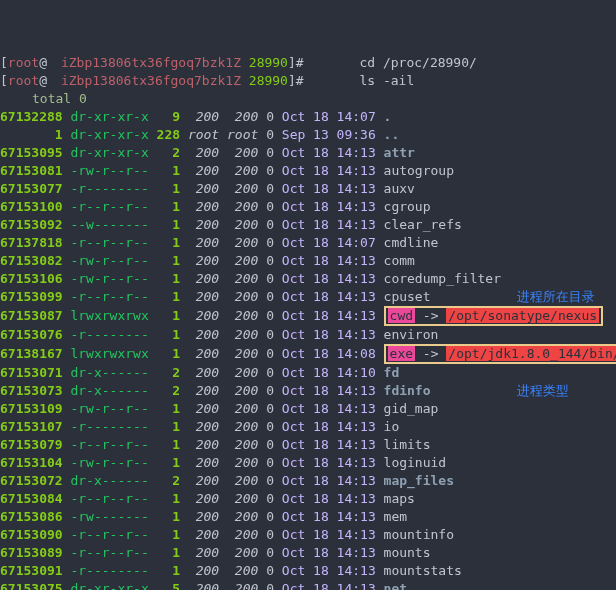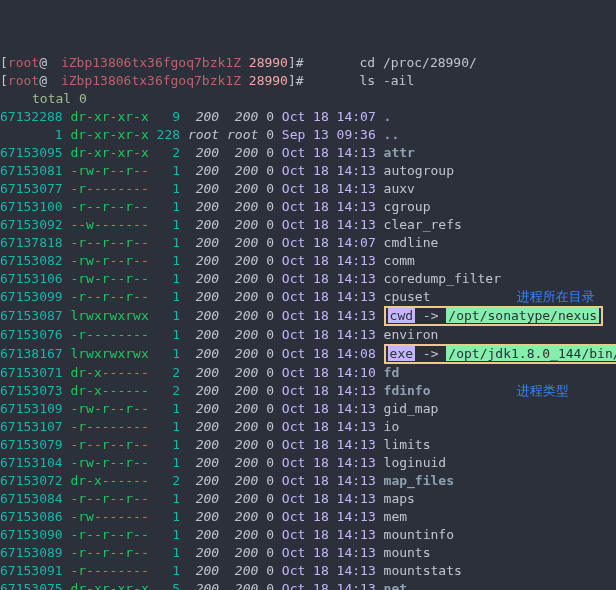--- a/index.html
+++ b/index.html
@@ -10,43 +10,43 @@
     font-size: 13px;
     line-height: 18px;
     color: #c0c5ce;
     width: 616px;
     height: 590px;
     overflow: hidden;
     white-space: pre;
   }
   .prompt-user { color: #bf616a; }
   .prompt-host { color: #bf616a; margin-left: 14px; }
-  .prompt-path { color: #fca5a5; margin-top: 37px; }
+  .prompt-path { color: #84cc16; margin-top: 37px; }
   .prompt-sym  { color: #c0c5ce; }
   .cmd         { color: #c0c5ce; margin-left: 48px; }
   .green       { color: #a3be8c; padding-left: 32px; }
   .perms       { color: #22c55e; }
-  .num         { color: #14b8a6; }
+  .num         { color: #84cc16; font-weight: bold; }
   .own         { color: #c0c5ce; font-style: italic; }
   .sz          { color: #c0c5ce; }
   .date        { color: #c4b5fd; }
   .name        { color: #c0c5ce; }
   .dir         { color: #8fa1b3; font-weight: bold; }
   .arrow       { color: #c0c5ce; }
 
   .annotate    { color: #3b82f6; }
 
   .hl-box {
     display: inline-block;
     border: 2px solid #ebcb8b;
     padding: 0 2px;
     line-height: 16px;
   }
-  .hl-sym { background: #c4b5fd; color: #2b303b; padding: 0 2px; }
-  .hl-tgt { background: #86efac; color: #2b303b; padding: 0 2px; }
+  .hl-sym { background: #ec4899; color: #2b303b; padding: 0 2px; }
+  .hl-tgt { background: #ef4444; color: #2b303b; padding: 0 2px; }
 
   .line { display: block; }
 </style>
 </head>
 <body>
 
 
 <div id="term"><span class="line">[<span class="prompt-user">root</span><span class="prompt-sym">@</span><span class="prompt-host">iZbp13806tx36fgoq7bzk1Z</span> <span class="prompt-path">28990</span>]<span class="prompt-sym">#</span> <span class="cmd">cd /proc/28990/</span></span><span class="line">[<span class="prompt-user">root</span><span class="prompt-sym">@</span><span class="prompt-host">iZbp13806tx36fgoq7bzk1Z</span> <span class="prompt-path">28990</span>]<span class="prompt-sym">#</span> <span class="cmd">ls -ail</span></span><span class="line"><span class="green">total 0</span></span><span class="line"><span class="num">67132288</span> <span class="perms">dr-xr-xr-x</span> <span class="num">  9</span> <span class="own"> 200</span> <span class="own"> 200</span> <span class="sz">0</span> <span class="date">Oct 18 14:07</span> <span class="dir">.</span></span><span class="line"><span class="num">       1</span> <span class="perms">dr-xr-xr-x</span> <span class="num">228</span> <span class="own">root</span> <span class="own">root</span> <span class="sz">0</span> <span class="date">Sep 13 09:36</span> <span class="dir">..</span></span><span class="line"><span class="num">67153095</span> <span class="perms">dr-xr-xr-x</span> <span class="num">  2</span> <span class="own"> 200</span> <span class="own"> 200</span> <span class="sz">0</span> <span class="date">Oct 18 14:13</span> <span class="dir">attr</span></span><span class="line"><span class="num">67153081</span> <span class="perms">-rw-r--r--</span> <span class="num">  1</span> <span class="own"> 200</span> <span class="own"> 200</span> <span class="sz">0</span> <span class="date">Oct 18 14:13</span> <span class="name">autogroup</span></span><span class="line"><span class="num">67153077</span> <span class="perms">-r--------</span> <span class="num">  1</span> <span class="own"> 200</span> <span class="own"> 200</span> <span class="sz">0</span> <span class="date">Oct 18 14:13</span> <span class="name">auxv</span></span><span class="line"><span class="num">67153100</span> <span class="perms">-r--r--r--</span> <span class="num">  1</span> <span class="own"> 200</span> <span class="own"> 200</span> <span class="sz">0</span> <span class="date">Oct 18 14:13</span> <span class="name">cgroup</span></span><span class="line"><span class="num">67153092</span> <span class="perms">--w-------</span> <span class="num">  1</span> <span class="own"> 200</span> <span class="own"> 200</span> <span class="sz">0</span> <span class="date">Oct 18 14:13</span> <span class="name">clear_refs</span></span><span class="line"><span class="num">67137818</span> <span class="perms">-r--r--r--</span> <span class="num">  1</span> <span class="own"> 200</span> <span class="own"> 200</span> <span class="sz">0</span> <span class="date">Oct 18 14:07</span> <span class="name">cmdline</span></span><span class="line"><span class="num">67153082</span> <span class="perms">-rw-r--r--</span> <span class="num">  1</span> <span class="own"> 200</span> <span class="own"> 200</span> <span class="sz">0</span> <span class="date">Oct 18 14:13</span> <span class="name">comm</span></span><span class="line"><span class="num">67153106</span> <span class="perms">-rw-r--r--</span> <span class="num">  1</span> <span class="own"> 200</span> <span class="own"> 200</span> <span class="sz">0</span> <span class="date">Oct 18 14:13</span> <span class="name">coredump_filter</span></span><span class="line"><span class="num">67153099</span> <span class="perms">-r--r--r--</span> <span class="num">  1</span> <span class="own"> 200</span> <span class="own"> 200</span> <span class="sz">0</span> <span class="date">Oct 18 14:13</span> <span class="name">cpuset</span>           <span class="annotate">进程所在目录</span></span><span class="line"><span class="num">67153087</span> <span class="perms">lrwxrwxrwx</span> <span class="num">  1</span> <span class="own"> 200</span> <span class="own"> 200</span> <span class="sz">0</span> <span class="date">Oct 18 14:13</span> <span class="hl-box"><span class="hl-sym">cwd</span><span class="arrow"> -&gt; </span><span class="hl-tgt">/opt/sonatype/nexus</span></span></span><span class="line"><span class="num">67153076</span> <span class="perms">-r--------</span> <span class="num">  1</span> <span class="own"> 200</span> <span class="own"> 200</span> <span class="sz">0</span> <span class="date">Oct 18 14:13</span> <span class="name">environ</span></span><span class="line"><span class="num">67138167</span> <span class="perms">lrwxrwxrwx</span> <span class="num">  1</span> <span class="own"> 200</span> <span class="own"> 200</span> <span class="sz">0</span> <span class="date">Oct 18 14:08</span> <span class="hl-box"><span class="hl-sym">exe</span><span class="arrow"> -&gt; </span><span class="hl-tgt">/opt/jdk1.8.0_144/bin/java</span></span></span><span class="line"><span class="num">67153071</span> <span class="perms">dr-x------</span> <span class="num">  2</span> <span class="own"> 200</span> <span class="own"> 200</span> <span class="sz">0</span> <span class="date">Oct 18 14:10</span> <span class="dir">fd</span></span><span class="line"><span class="num">67153073</span> <span class="perms">dr-x------</span> <span class="num">  2</span> <span class="own"> 200</span> <span class="own"> 200</span> <span class="sz">0</span> <span class="date">Oct 18 14:13</span> <span class="dir">fdinfo</span>           <span class="annotate">进程类型</span></span><span class="line"><span class="num">67153109</span> <span class="perms">-rw-r--r--</span> <span class="num">  1</span> <span class="own"> 200</span> <span class="own"> 200</span> <span class="sz">0</span> <span class="date">Oct 18 14:13</span> <span class="name">gid_map</span></span><span class="line"><span class="num">67153107</span> <span class="perms">-r--------</span> <span class="num">  1</span> <span class="own"> 200</span> <span class="own"> 200</span> <span class="sz">0</span> <span class="date">Oct 18 14:13</span> <span class="name">io</span></span><span class="line"><span class="num">67153079</span> <span class="perms">-r--r--r--</span> <span class="num">  1</span> <span class="own"> 200</span> <span class="own"> 200</span> <span class="sz">0</span> <span class="date">Oct 18 14:13</span> <span class="name">limits</span></span><span class="line"><span class="num">67153104</span> <span class="perms">-rw-r--r--</span> <span class="num">  1</span> <span class="own"> 200</span> <span class="own"> 200</span> <span class="sz">0</span> <span class="date">Oct 18 14:13</span> <span class="name">loginuid</span></span><span class="line"><span class="num">67153072</span> <span class="perms">dr-x------</span> <span class="num">  2</span> <span class="own"> 200</span> <span class="own"> 200</span> <span class="sz">0</span> <span class="date">Oct 18 14:13</span> <span class="dir">map_files</span></span><span class="line"><span class="num">67153084</span> <span class="perms">-r--r--r--</span> <span class="num">  1</span> <span class="own"> 200</span> <span class="own"> 200</span> <span class="sz">0</span> <span class="date">Oct 18 14:13</span> <span class="name">maps</span></span><span class="line"><span class="num">67153086</span> <span class="perms">-rw-------</span> <span class="num">  1</span> <span class="own"> 200</span> <span class="own"> 200</span> <span class="sz">0</span> <span class="date">Oct 18 14:13</span> <span class="name">mem</span></span><span class="line"><span class="num">67153090</span> <span class="perms">-r--r--r--</span> <span class="num">  1</span> <span class="own"> 200</span> <span class="own"> 200</span> <span class="sz">0</span> <span class="date">Oct 18 14:13</span> <span class="name">mountinfo</span></span><span class="line"><span class="num">67153089</span> <span class="perms">-r--r--r--</span> <span class="num">  1</span> <span class="own"> 200</span> <span class="own"> 200</span> <span class="sz">0</span> <span class="date">Oct 18 14:13</span> <span class="name">mounts</span></span><span class="line"><span class="num">67153091</span> <span class="perms">-r--------</span> <span class="num">  1</span> <span class="own"> 200</span> <span class="own"> 200</span> <span class="sz">0</span> <span class="date">Oct 18 14:13</span> <span class="name">mountstats</span></span><span class="line"><span class="num">67153075</span> <span class="perms">dr-xr-xr-x</span> <span class="num">  5</span> <span class="own"> 200</span> <span class="own"> 200</span> <span class="sz">0</span> <span class="date">Oct 18 14:13</span> <span class="dir">net</span></span></div>
 
 

